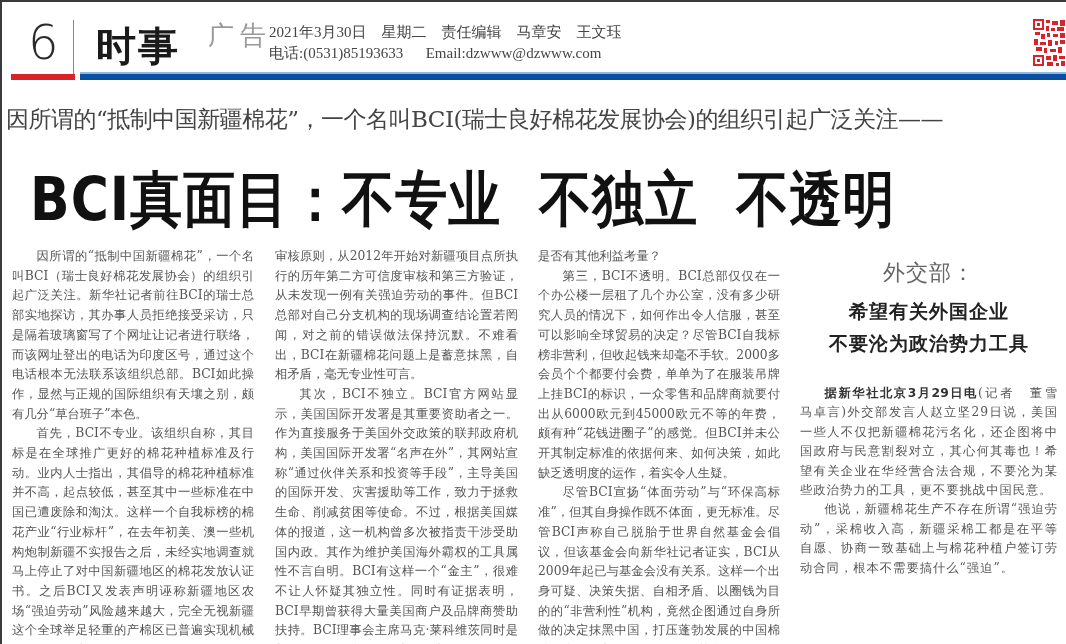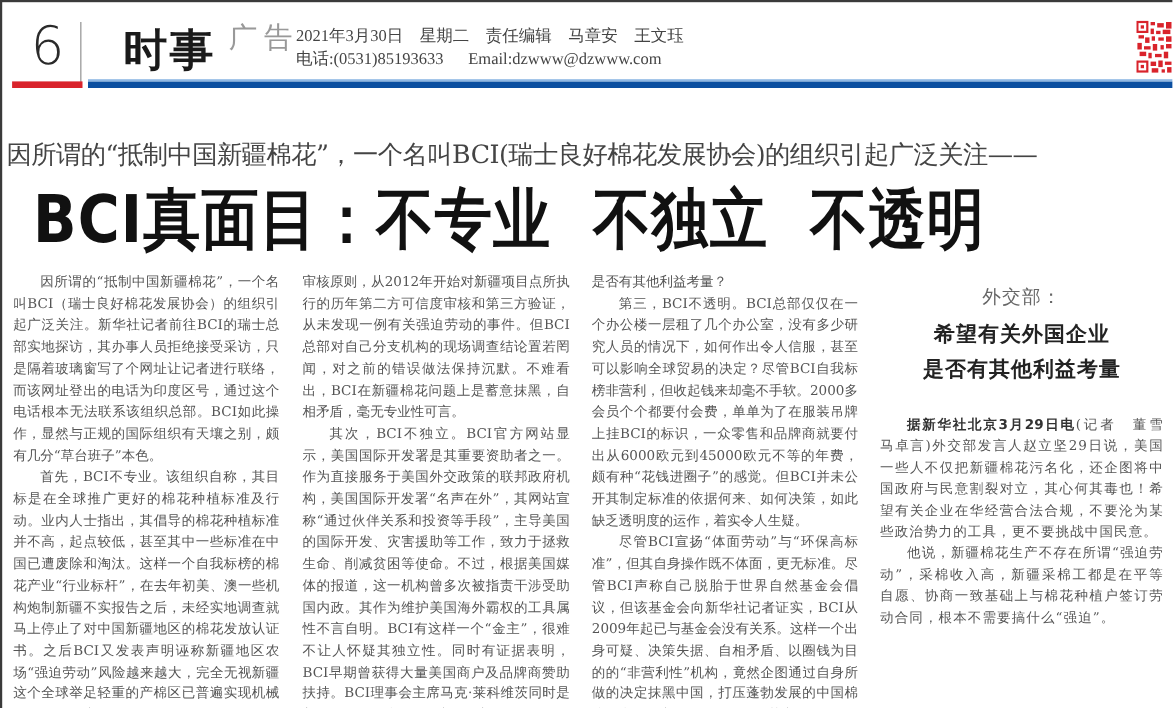--- a/index.html
+++ b/index.html
@@ -15,38 +15,38 @@
   .masthead { position: absolute; left: 0; top: 0; width: 1066px; height: 82px; }
   .page-num {
     position: absolute; left: 28px; top: 14px; font-family: "DejaVu Sans", sans-serif;
     font-size: 48px; font-weight: 300; color: #2a2a2a; line-height: 56px;
   }
   .num-divider { position: absolute; left: 73px; top: 20px; width: 1px; height: 56px; background: #888; }
   .red-bar { position: absolute; left: 11px; top: 74px; width: 64px; height: 6px; background: #d9232b; }
   .blue-bar { position: absolute; left: 80px; top: 74px; width: 986px; height: 6px; background: #0b4fa0; }
   .blue-bar::before { content: ""; position: absolute; left: 0; top: -2px; width: 100%; height: 2px; background: #8fb8e4; }
   .section-title {
-    position: absolute; left: 112px; top: 22px; font-family: "DejaVu Sans", sans-serif;
+    position: absolute; left: 96px; top: 22px; font-family: "DejaVu Sans", sans-serif;
     font-size: 40px; font-weight: 700; color: #1a1a1a; letter-spacing: 2px; line-height: 48px;
   }
   .section-sub {
     position: absolute; left: 208px; top: 18px; font-family: "DejaVu Sans", sans-serif;
     font-size: 26px; color: #999; letter-spacing: 6px; line-height: 34px;
   }
   .meta-line1, .meta-line2 {
     position: absolute; left: 269px; font-family: Liberation Serif, serif;
     font-size: 15px; color: #444; white-space: pre;
   }
   .meta-line1 { top: 23px; }
   .meta-line2 { top: 44px; }
   .qr { position: absolute; left: 1033px; top: 18px; width: 33px; height: 50px; }
 
   
   .kicker {
-    position: absolute; left: 6px; top: 125px; font-family: "DejaVu Serif", serif;
+    position: absolute; left: 6px; top: 104px; font-family: "DejaVu Serif", serif;
     font-size: 23px; color: #444; letter-spacing: -0.5px; white-space: nowrap;
   }
   .main-title {
     position: absolute; left: 30px; top: 160px; font-family: "DejaVu Sans", sans-serif;
     font-size: 52px; font-weight: 900; color: #111; letter-spacing: 1px; white-space: pre;
     transform: scaleY(1.15); transform-origin: top left;
   }
 
   
   .col {
@@ -54,21 +54,21 @@
     text-align: justify;
   }
   .col p { margin: 0; text-indent: 2em; }
   .col p.noindent { text-indent: 0; }
   .c1 { left: 12px; width: 242px; }
   .c2 { left: 275px; width: 243px; }
   .c3 { left: 538px; width: 242px; }
 
   
   .side { position: absolute; left: 800px; top: 258px; width: 258px; }
-  .side-label { text-align: center; font-family: "DejaVu Sans", sans-serif; font-size: 17px; color: #666; letter-spacing: 1px; }
+  .side-label { text-align: center; font-family: "DejaVu Sans", sans-serif; font-size: 22px; color: #666; letter-spacing: 1px; }
   .side-title { text-align: center; font-family: Liberation Sans, sans-serif; font-size: 19px; font-weight: 700; color: #222; line-height: 32px; letter-spacing: 1px; }
   .side-title.first { margin-top: 8px; }
   .side-body { margin-top: 24px; font-size: 12.3px; line-height: 19.4px; color: #555; text-align: justify; letter-spacing: 1px; }
   .side-body p { margin: 0; text-indent: 2em; }
   .side-body .lead { text-indent: 2em; }
   .side-body .lead b { font-family: "DejaVu Sans", sans-serif; font-weight: 700; color: #333; letter-spacing: 0; }
 </style>
 </head>
 <body>
 
@@ -137,18 +137,18 @@
 <section class="col c3">
   <p class="noindent">是否有其他利益考量？</p>
   <p>第三，BCI不透明。BCI总部仅仅在一个办公楼一层租了几个办公室，没有多少研究人员的情况下，如何作出令人信服，甚至可以影响全球贸易的决定？尽管BCI自我标榜非营利，但收起钱来却毫不手软。2000多会员个个都要付会费，单单为了在服装吊牌上挂BCI的标识，一众零售和品牌商就要付出从6000欧元到45000欧元不等的年费，颇有种“花钱进圈子”的感觉。但BCI并未公开其制定标准的依据何来、如何决策，如此缺乏透明度的运作，着实令人生疑。</p>
   <p>尽管BCI宣扬“体面劳动”与“环保高标准”，但其自身操作既不体面，更无标准。尽管BCI声称自己脱胎于世界自然基金会倡议，但该基金会向新华社记者证实，BCI从2009年起已与基金会没有关系。这样一个出身可疑、决策失据、自相矛盾、以圈钱为目的的“非营利性”机构，竟然企图通过自身所做的决定抹黑中国，打压蓬勃发展的中国棉纺织产业，实在是不自量力，荒唐可笑。</p>
 
 </section>
 
 <aside class="side">
   <div class="side-label">外交部：</div>
   <div class="side-title first">希望有关外国企业</div>
-  <div class="side-title">是否有其他利益考量</div>
+  <div class="side-title">不要沦为政治势力工具</div>
   <div class="side-body">
     <p class="lead"><b>据新华社北京3月29日电</b><span>(记者　董雪　马卓言)外交部发言人赵立坚29日说，美国一些人不仅把新疆棉花污名化，还企图将中国政府与民意割裂对立，其心何其毒也！希望有关企业在华经营合法合规，不要沦为某些政治势力的工具，更不要挑战中国民意。</span></p>
     <p>他说，新疆棉花生产不存在所谓“强迫劳动”，采棉收入高，新疆采棉工都是在平等自愿、协商一致基础上与棉花种植户签订劳动合同，根本不需要搞什么“强迫”。</p>
   </div>
 </aside>
 
 </body></html>

